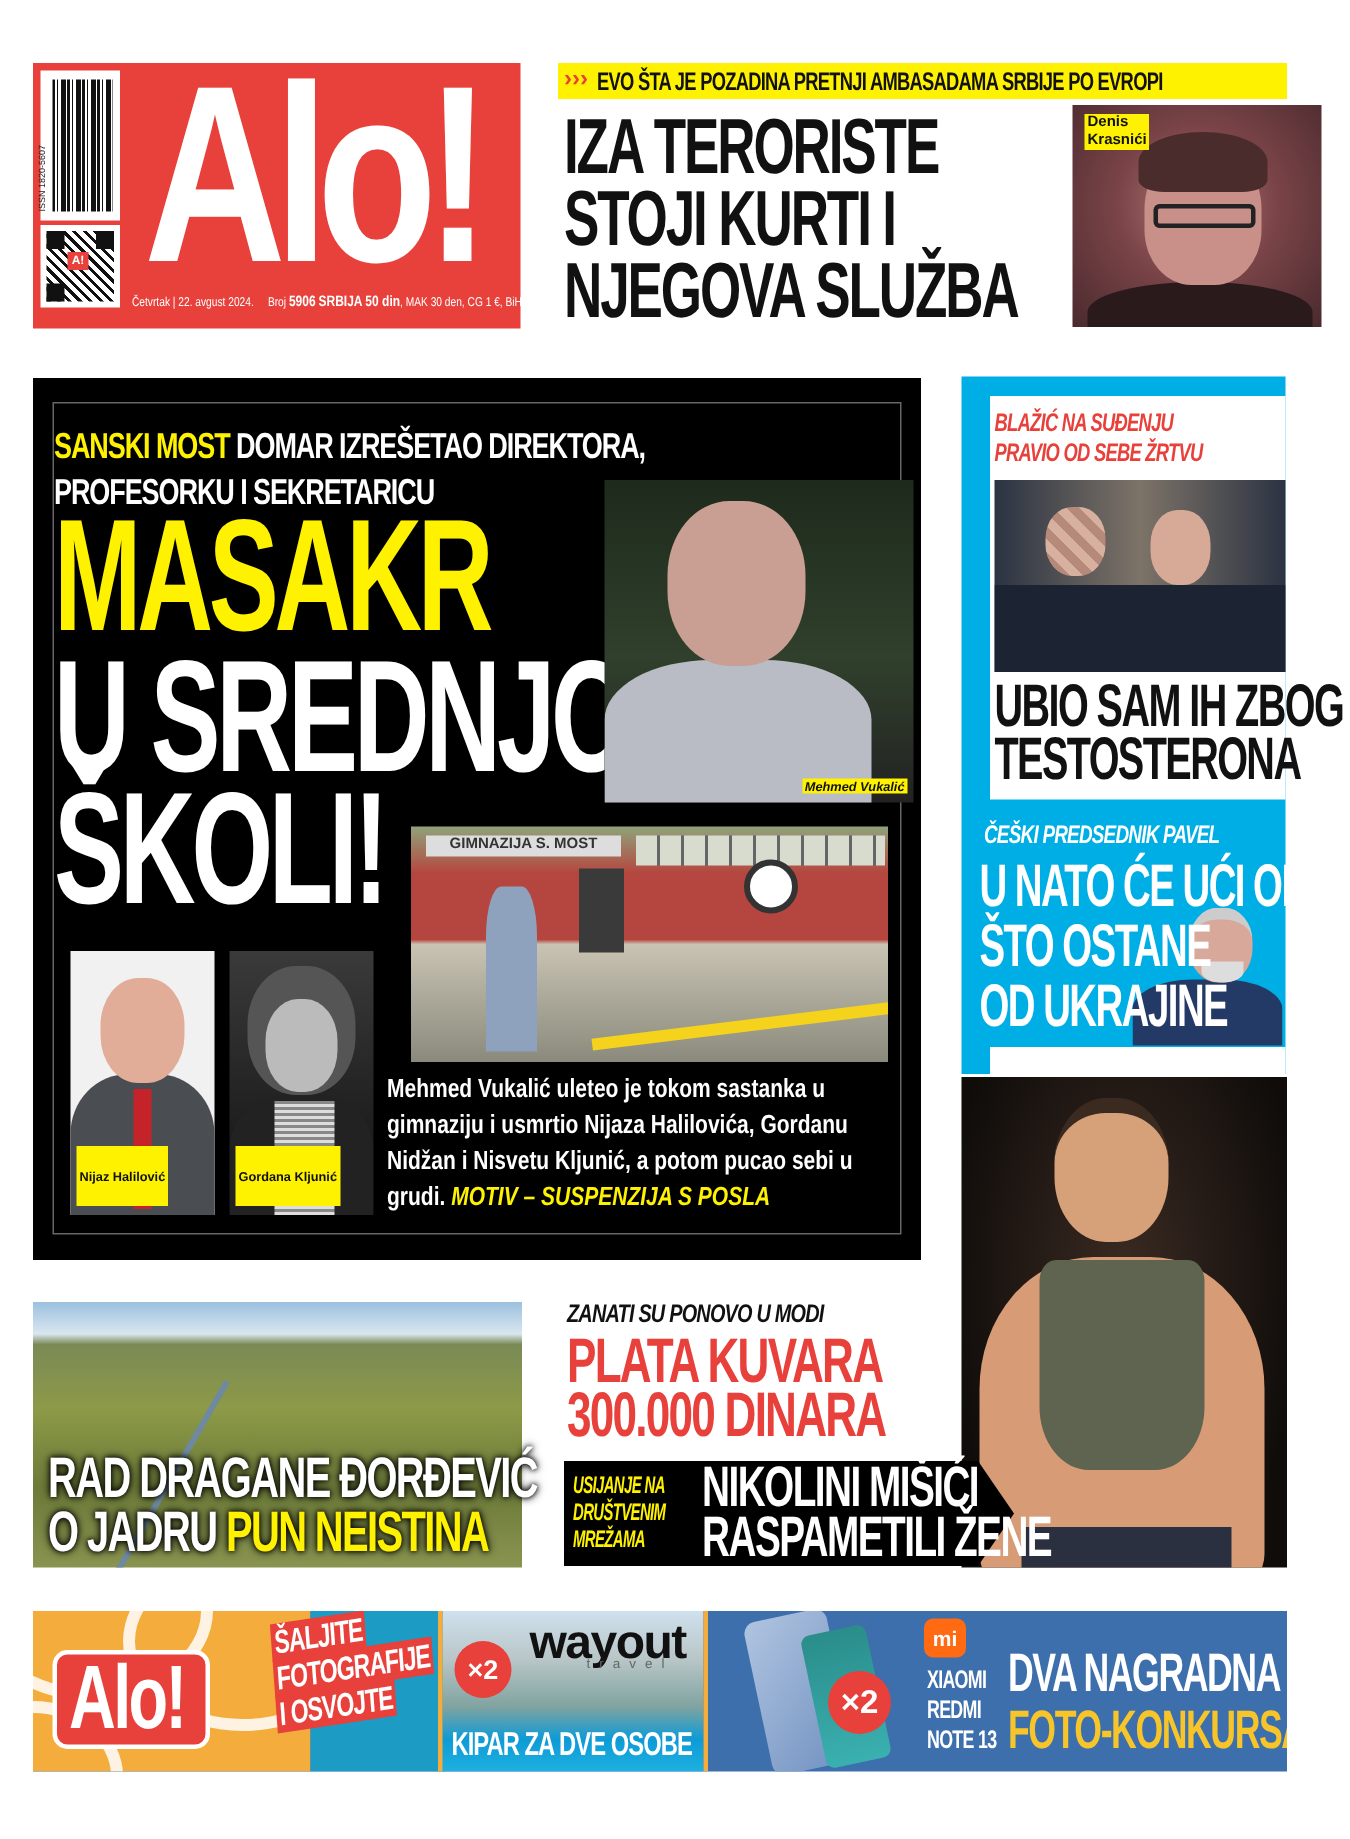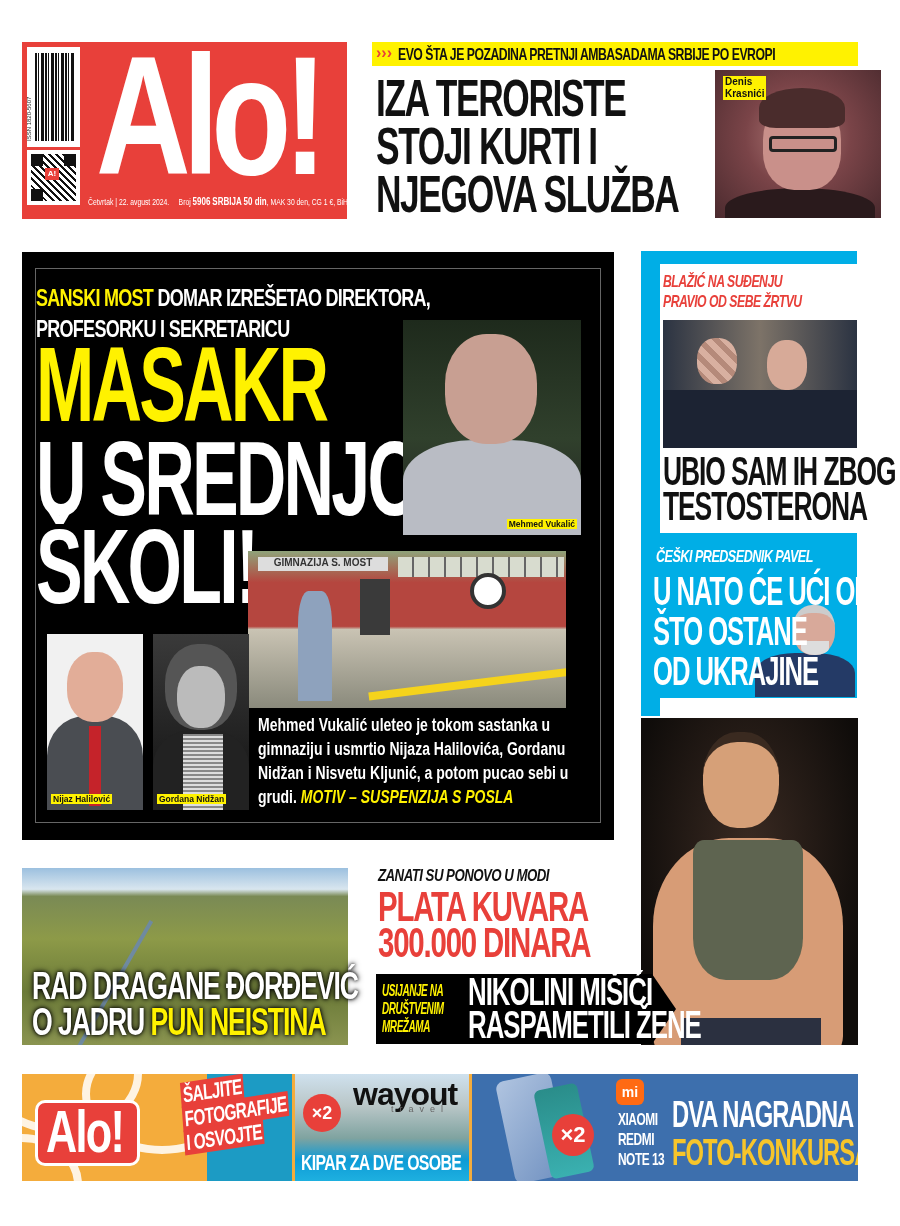--- a/index.html
+++ b/index.html
@@ -38,41 +38,41 @@
   #denis-photo .shirt { position:absolute; left:10px; top:118px; width:150px; height:40px; border-radius:50% 50% 0 0; background:#2a1a1c; }
   #denis-label { left: 8px; top: 6px; background: #fff200; font-size: 10px; font-weight: 700; line-height: 12px; color:#111; padding: 0 2px; white-space: pre; }
 
   
   #main-box { left: 22px; top: 252px; width: 592px; height: 588px; background: #000; }
   #main-inner { left: 13px; top: 16px; width: 566px; height: 555px; border: 1px solid #666; }
   #main-sub { left: 36px; top: 282px; font-size: 24px; line-height: 31px; color: #fff; transform: scaleX(0.75); font-weight:700; }
   #main-sub .yl { color: #fff200; }
   #main-head1 { left: 36px; top: 334px; font-size: 106px; line-height: 100px; color: #fff200; transform: scaleX(0.66); }
   #main-head2 { left: 36px; top: 434px; font-size: 106px; line-height: 88px; color: #fff; transform: scaleX(0.66); }
-  #suspect-photo { left: 403px; top: 320px; width: 178px; height: 215px; background: linear-gradient(#1e2a1c, #30402c 55%, #222 100%); overflow:hidden; }
+  #suspect-photo { left: 403px; top: 320px; width: 206px; height: 215px; background: linear-gradient(#1e2a1c, #30402c 55%, #222 100%); overflow:hidden;font-style:italic; }
   #suspect-photo .head { position:absolute; left:42px; top:14px; width:92px; height:110px; border-radius:45%; background:#c89f92; }
   #suspect-photo .body { position:absolute; left:0; top:120px; width:178px; height:100px; border-radius:40% 40% 0 0; background:#b9bcc4; }
   #suspect-label { right: 4px; bottom: 6px; background:#fff200; font-size: 8.5px; font-weight:700; color:#111; padding: 0 2px; }
-  #scene-photo { left: 248px; top: 551px; width: 318px; height: 157px; background: linear-gradient(#8fa37a 0%, #b5463f 20%, #b5463f 48%, #c9c3b3 50%, #8a8a7c 100%); overflow:hidden; }
+  #scene-photo { left: 274px; top: 551px; width: 318px; height: 157px; background: linear-gradient(#8fa37a 0%, #b5463f 20%, #b5463f 48%, #c9c3b3 50%, #8a8a7c 100%); overflow:hidden; }
   #scene-photo .win { position:absolute; left:150px; top:6px; width:166px; height:20px; background: repeating-linear-gradient(90deg, #d8dccf 0 14px, #666 14px 16px); }
   #scene-photo .sign { position:absolute; left:10px; top:6px; width:130px; height:14px; background:#ddd; color:#333; font-size:10px; font-weight:700; text-align:center; }
   #scene-photo .door { position:absolute; left:112px; top:28px; width:30px; height:56px; background:#3a3a3a; }
   #scene-photo .logo { position:absolute; left:222px; top:22px; width:36px; height:36px; border-radius:50%; background:#fff; border:4px solid #333; }
   #scene-photo .cop { position:absolute; left:50px; top:40px; width:34px; height:110px; border-radius:30% 30% 0 0; background:#8ea2bd; }
   #scene-photo .tape { position:absolute; left:120px; top:128px; width:220px; height:8px; background:#f5d31c; transform: rotate(-7deg); }
   #nijaz-photo { left: 47px; top: 634px; width: 96px; height: 176px; background: #f1f1f1; overflow:hidden; }
   #nijaz-photo .head { position:absolute; left:20px; top:18px; width:56px; height:70px; border-radius:45%; background:#e2ad98; }
   #nijaz-photo .suit { position:absolute; left:0; top:82px; width:96px; height:100px; border-radius:40% 40% 0 0; background:#4a4d52; }
   #nijaz-photo .tie { position:absolute; left:42px; top:92px; width:12px; height:80px; background:#c5232a; }
   #gordana-photo { left: 153px; top: 634px; width: 96px; height: 176px; background: linear-gradient(#3a3a3a, #111); overflow:hidden; }
   #gordana-photo .hair { position:absolute; left:12px; top:10px; width:72px; height:86px; border-radius:45%; background:#555; }
   #gordana-photo .head { position:absolute; left:24px; top:32px; width:48px; height:62px; border-radius:45%; background:#bbb; }
   #gordana-photo .body { position:absolute; left:0; top:96px; width:96px; height:90px; border-radius:40% 40% 0 0; background:#222; }
   #gordana-photo .blouse { position:absolute; left:30px; top:100px; width:40px; height:80px; background: repeating-linear-gradient(0deg, #ddd 0 2px, #888 2px 4px); }
-  .name-tag { position:absolute; left: 4px; bottom: 6px; background:#fff200; font-size: 8.5px; font-weight:700; color:#111; padding: 0 2px; white-space: nowrap; }
+  .name-tag { position:absolute; left: 4px; bottom: 6px; background:#fff200; font-size: 8.5px; font-weight:700; color:#111; padding: 15px 2px; white-space: nowrap; }
   #main-body { left: 258px; top: 713px; width: 360px; font-size: 17.5px; line-height: 24px; color: #fff; transform: scaleX(0.8); transform-origin: left top; white-space: normal; width: 440px; font-weight:700; }
   #main-body .mot { color: #fff200; font-style: italic; }
 
   
   #blazic-box { left: 641px; top: 251px; width: 216px; height: 287px; background: #00aee6; }
   #blazic-inner { left: 19px; top: 13px; width: 197px; height: 269px; background: #fff; }
   #blazic-kicker { left: 663px; top: 272px; font-size: 17px; line-height: 20px; color: #e8403a; font-style: italic; transform: scaleX(0.72); }
   #blazic-photo { left: 663px; top: 320px; width: 194px; height: 128px; background: linear-gradient(90deg, #2b3342, #7d7368 50%, #2b3342); overflow:hidden; }
   #blazic-photo .p1 { position:absolute; left:34px; top:18px; width:40px; height:46px; border-radius:45%; background: repeating-linear-gradient(45deg, #d8b0a0 0 6px, #b58a7a 6px 12px); }
   #blazic-photo .p2 { position:absolute; left:104px; top:20px; width:40px; height:50px; border-radius:45%; background:#d7aa98; }
@@ -198,21 +198,21 @@
   <div class="suit"></div>
     <div class="tie"></div>
     <div class="head"></div>
   <div class="name-tag">Nijaz Halilović</div>
 </div>
 <div id="gordana-photo" class="abs">
   <div class="hair"></div>
     <div class="body"></div>
     <div class="blouse"></div>
     <div class="head"></div>
-  <div class="name-tag">Gordana Nidžan</div>
+  <div class="name-tag">Gordana Kljunić</div>
 </div>
 <div id="main-body" class="abs">
   <span>Mehmed Vukalić uleteo je tokom sastanka u gimnaziju i usmrtio Nijaza Halilovića, Gordanu Nidžan i Nisvetu Kljunić, a potom pucao sebi u grudi.</span>
   <span class="mot">MOTIV – SUSPENZIJA S POSLA</span>
 </div>
 
 <div id="blazic-box" class="abs">
   <div id="blazic-inner" class="abs"></div>
 </div>
 <div id="blazic-kicker" class="abs cond">

